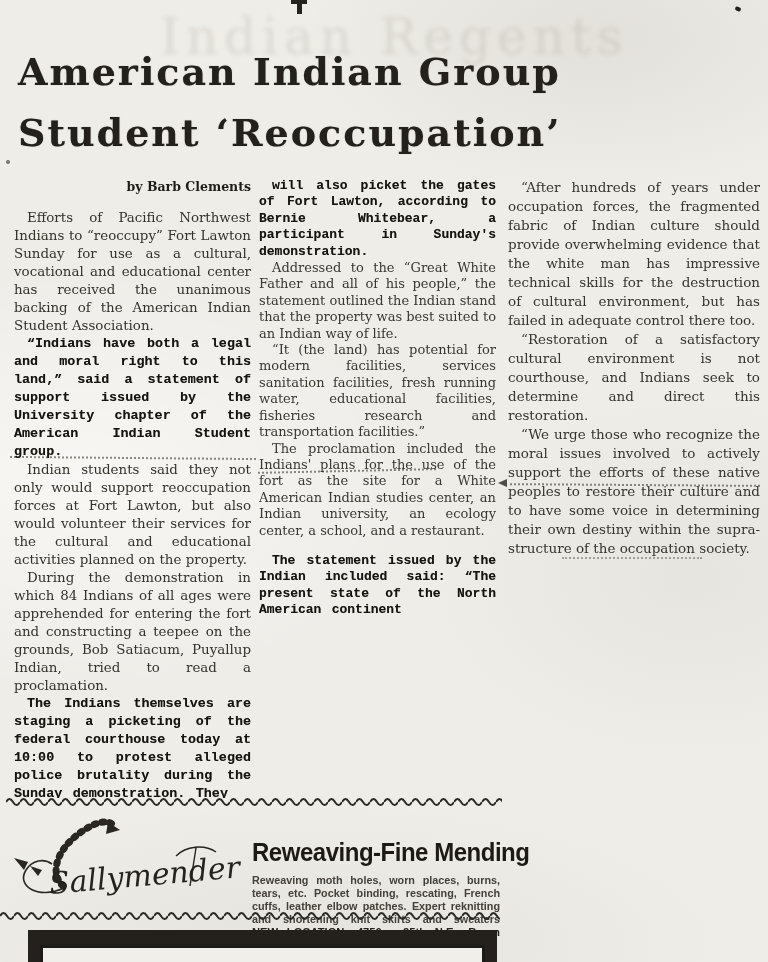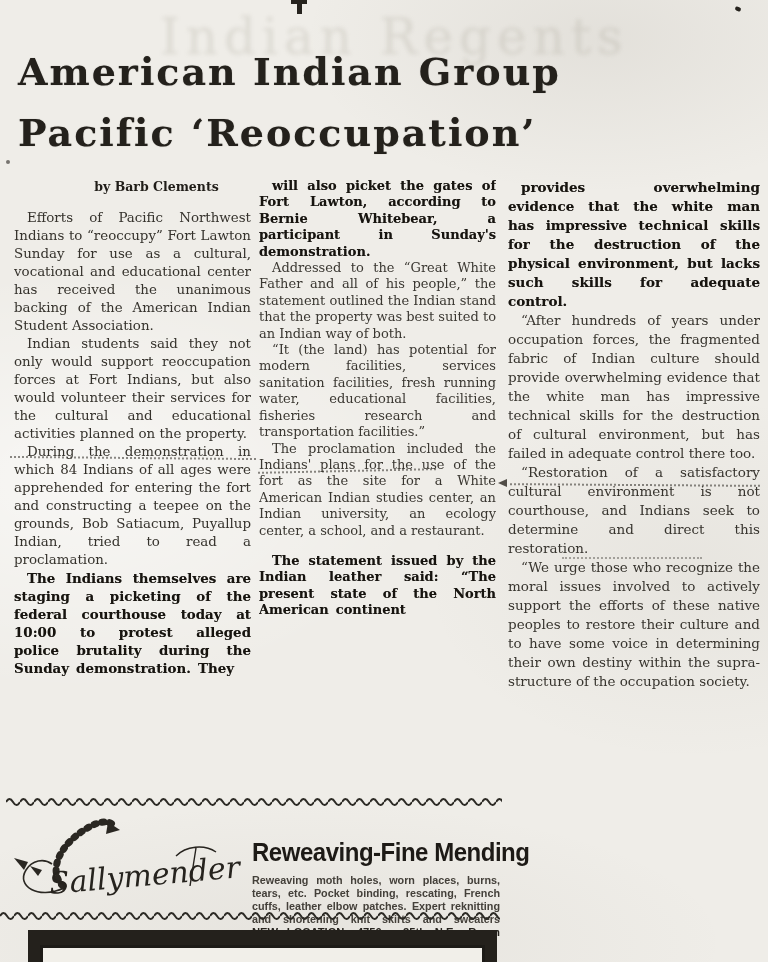--- a/index.html
+++ b/index.html
@@ -33,25 +33,25 @@
   }
   
   .col {
     position:absolute; top:178px; width:237px;
     text-align:justify; overflow:hidden;
   }
   .col p { margin:0; text-indent:13px; }
   .col1 { left:14px;  height:620px; font-size:13.4px; line-height:18px;   color:#35322c; }
   .col2 { left:259px; height:622px; font-size:13px;   line-height:16.4px; color:#3a3731; }
   .col3 { left:508px; width:252px; height:784px; font-size:13.5px; line-height:19px; color:#37342e; }
-  .bold { font-weight:bold; color:#17140f; word-spacing:2.5px; text-shadow:0 0 .5px rgba(0,0,0,.4); }
+  .bold { font-weight:bold; color:#17140f; word-spacing:2.5px; text-shadow:0 0 .5px rgba(0,0,0,.4);font-family:Liberation Mono, monospace; }
   .gap-top { margin-top:14px !important; }
   .byline {
     font-weight:bold; font-size:12.5px; text-indent:0 !important;
-    margin:0 0 13px 48px !important; color:#201d18; text-align:center;
+    margin:0 0 13px 48px !important; color:#201d18; text-align:right;
   }
   
   .smudge { position:absolute; border-top:2px dotted rgba(48,44,38,.55); }
   .speck  { position:absolute; background:#26231e; }
   .arrowmark {
     position:absolute; width:0; height:0;
     border-top:4px solid transparent; border-bottom:4px solid transparent;
     border-left:9px solid rgba(40,36,30,.8);
   }
   
@@ -90,41 +90,41 @@
 
   <div class="ghost">Indian Regents</div>
 
   <div class="speck" style="left:291px; top:0; width:16px; height:4px;"></div>
   <div class="speck" style="left:297px; top:3px; width:5px; height:11px;"></div>
   <div class="speck" style="left:735px; top:7px; width:6px; height:4px; border-radius:2px; transform:rotate(25deg);"></div>
   <div class="speck" style="left:6px; top:160px; width:4px; height:4px; border-radius:50%; opacity:.6;"></div>
 
   <h1 class="headline">
     <span>American Indian Group</span><br>
-    <span>Pacific ‘Reoccupation’</span>
+    <span>Student ‘Reoccupation’</span>
   </h1>
 
   <div class="col col1">
     <p class="byline">by Barb Clements</p>
     <p>Efforts of Pacific Northwest Indians to “reoccupy” Fort Lawton Sunday for use as a cultural, vocational and educational center has received the unanimous backing of the American Indian Student Association.</p>
-    <p>Indian students said they not only would support reoccupation forces at Fort Indians, but also would volunteer their services for the cultural and educational activities planned on the property.</p>
+    <p class="bold">“Indians have both a legal and moral right to this land,” said a statement of support issued by the University chapter of the American Indian Student group.</p>
+    <p>Indian students said they not only would support reoccupation forces at Fort Lawton, but also would volunteer their services for the cultural and educational activities planned on the property.</p>
     <p>During the demonstration in which 84 Indians of all ages were apprehended for entering the fort and constructing a teepee on the grounds, Bob Satiacum, Puyallup Indian, tried to read a proclamation.</p>
     <p class="bold">The Indians themselves are staging a picketing of the federal courthouse today at 10:00 to protest alleged police brutality during the Sunday demonstration. They</p>
   </div>
 
   <div class="col col2">
     <p class="bold">will also picket the gates of Fort Lawton, according to Bernie Whitebear, a participant in Sunday's demonstration.</p>
-    <p>Addressed to the “Great White Father and all of his people,” the statement outlined the Indian stand that the property was best suited to an Indian way of both.</p>
+    <p>Addressed to the “Great White Father and all of his people,” the statement outlined the Indian stand that the property was best suited to an Indian way of life.</p>
     <p>“It (the land) has potential for modern facilities, services sanitation facilities, fresh running water, educational facilities, fisheries research and transportation facilities.”</p>
     <p>The proclamation included the Indians' plans for the use of the fort as the site for a White American Indian studies center, an Indian university, an ecology center, a school, and a restaurant.</p>
-    <p class="bold gap-top">The statement issued by the Indian leather said: “The present state of the North American continent</p>
+    <p class="bold gap-top">The statement issued by the Indian included said: “The present state of the North American continent</p>
   </div>
 
   <div class="col col3">
-    <p class="bold">provides overwhelming evidence that the white man has impressive technical skills for the destruction of the physical environment, but lacks such skills for adequate control.</p>
     <p>“After hundreds of years under occupation forces, the fragmented fabric of Indian culture should provide overwhelming evidence that the white man has impressive technical skills for the destruction of cultural environment, but has failed in adequate control there too.</p>
     <p>“Restoration of a satisfactory cultural environment is not courthouse, and Indians seek to determine and direct this restoration.</p>
     <p>“We urge those who recognize the moral issues involved to actively support the efforts of these native peoples to restore their culture and to have some voice in determining their own destiny within the supra-structure of the occupation society.</p>
   </div>
 
   <div class="smudge" style="left:10px;  top:457px; width:246px; transform:rotate(.5deg);"></div>
   <div class="smudge" style="left:258px; top:470px; width:178px; transform:rotate(-1.2deg);"></div>
   <div class="smudge" style="left:510px; top:484px; width:250px; transform:rotate(.4deg);"></div>
   <div class="arrowmark" style="left:498px; top:479px; transform:rotate(180deg);"></div>
   <div class="smudge" style="left:562px; top:557px; width:140px; opacity:.7;"></div>

